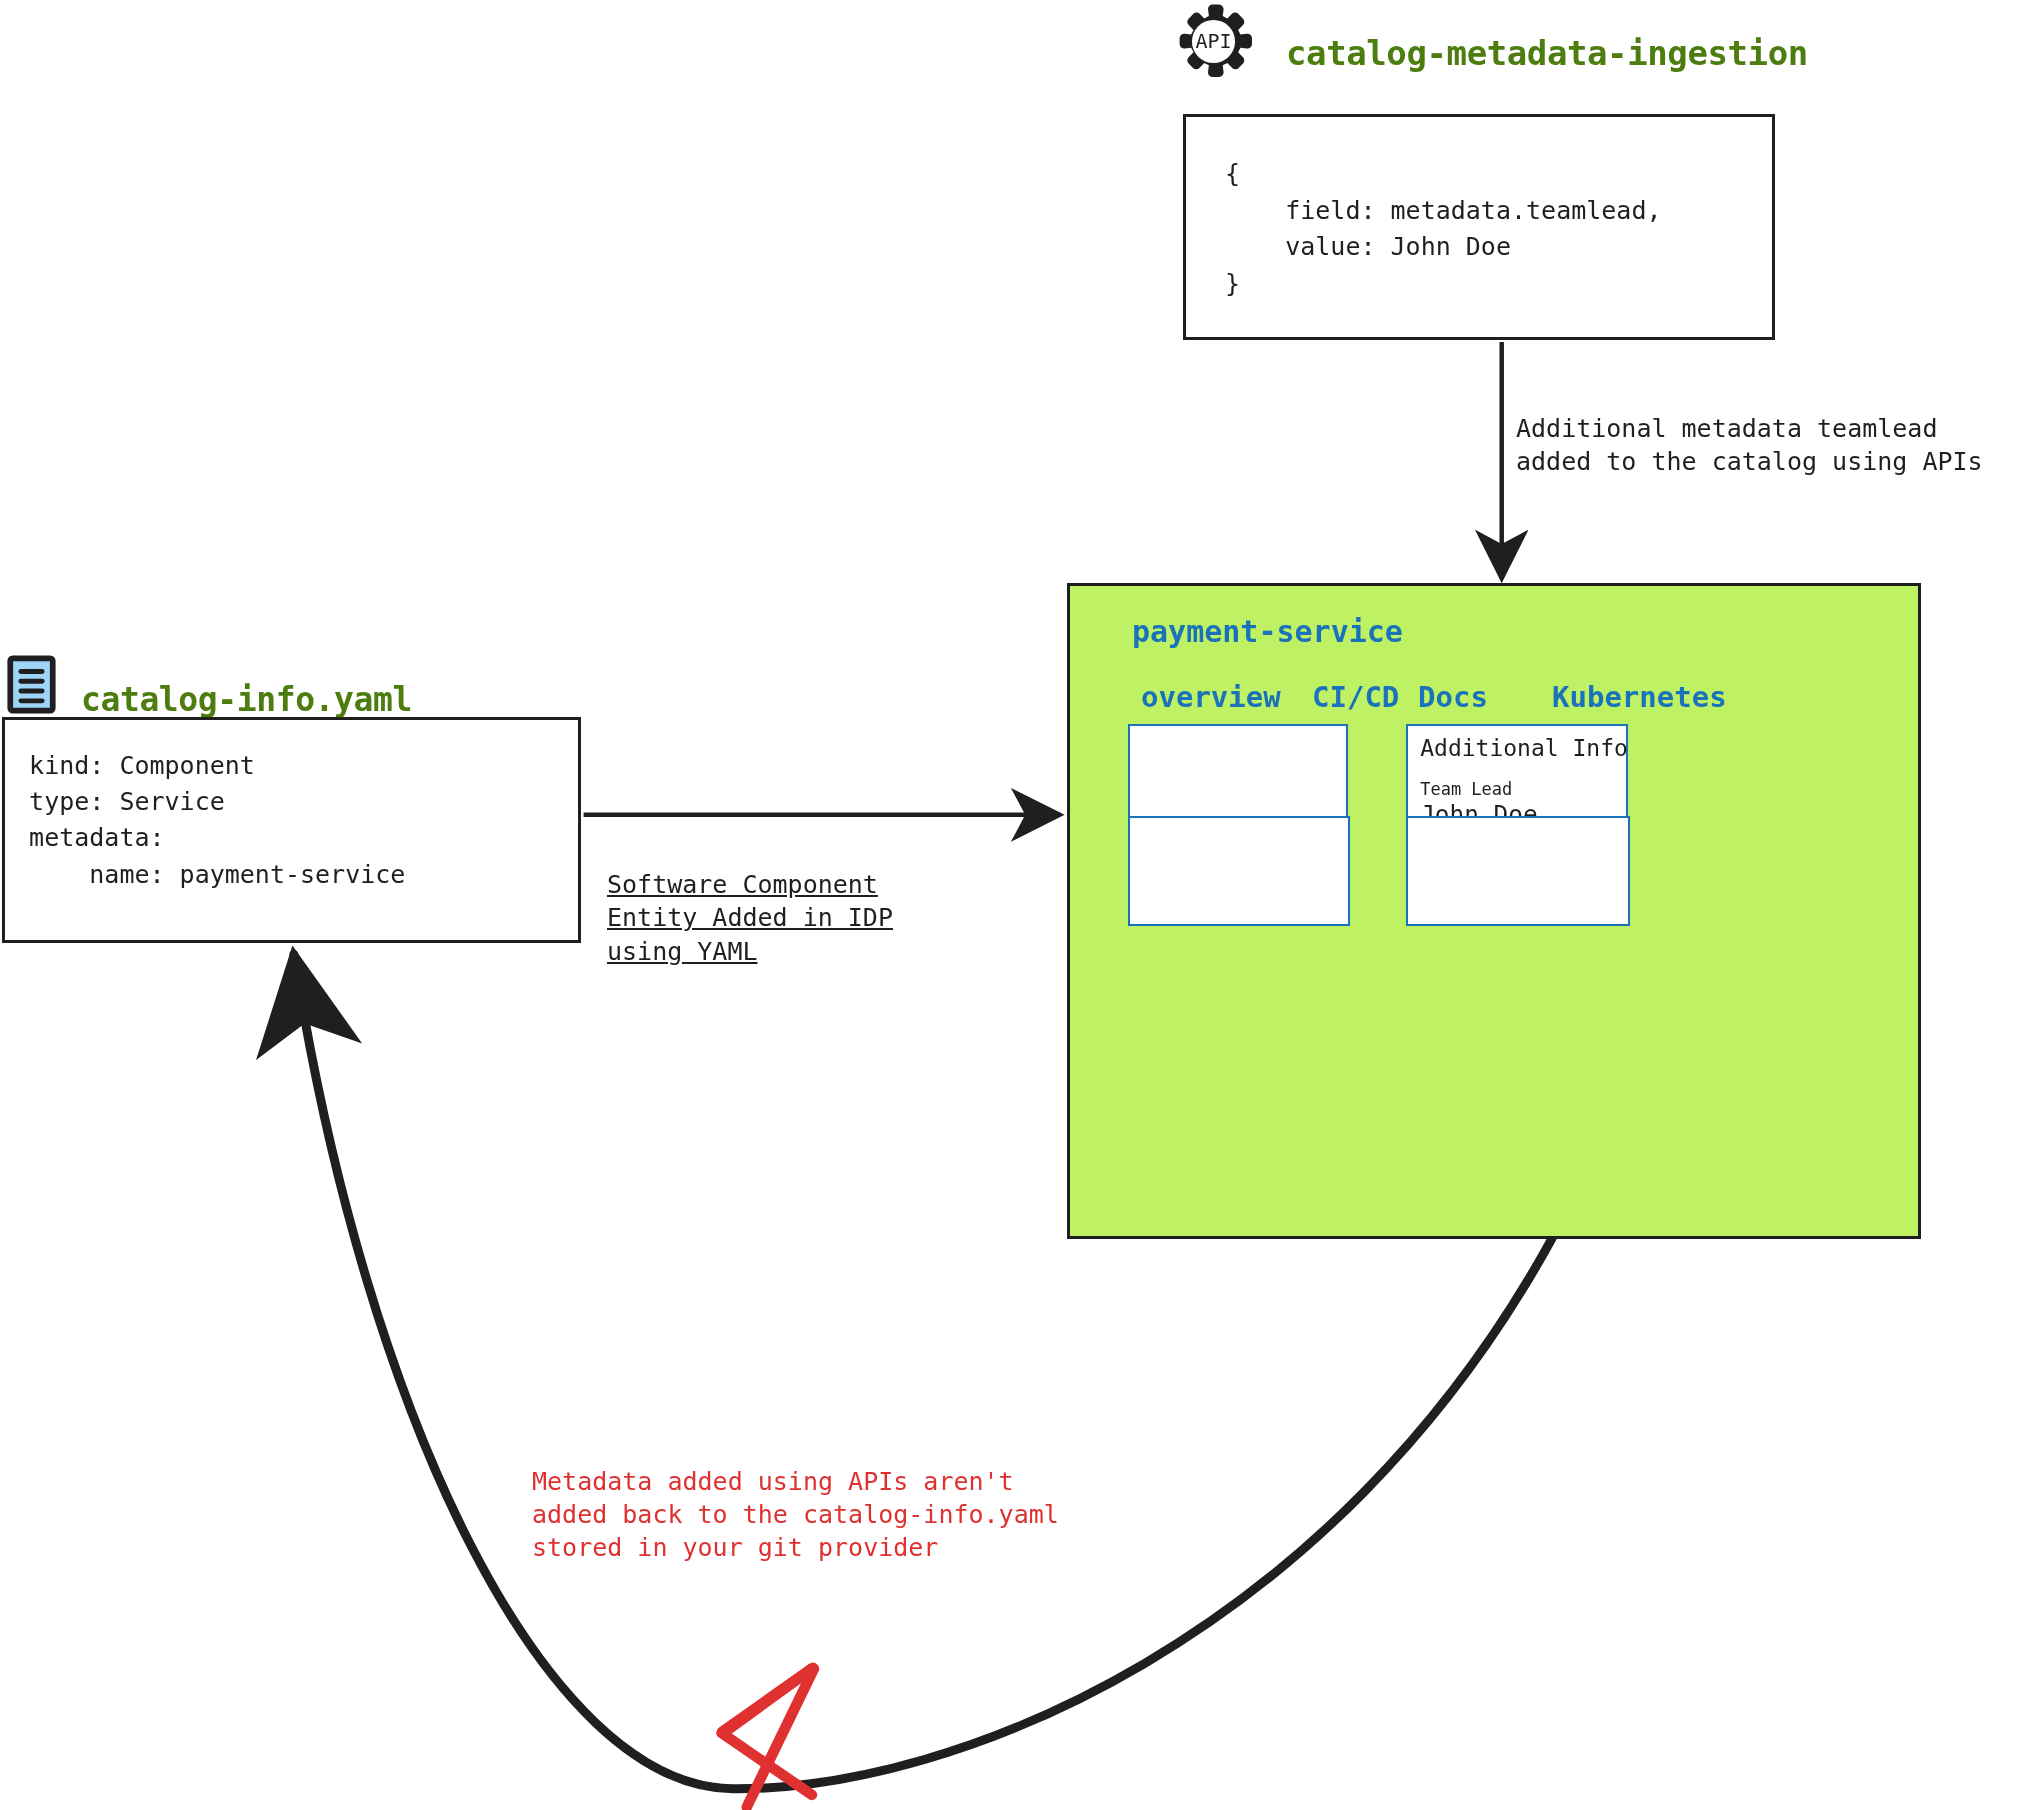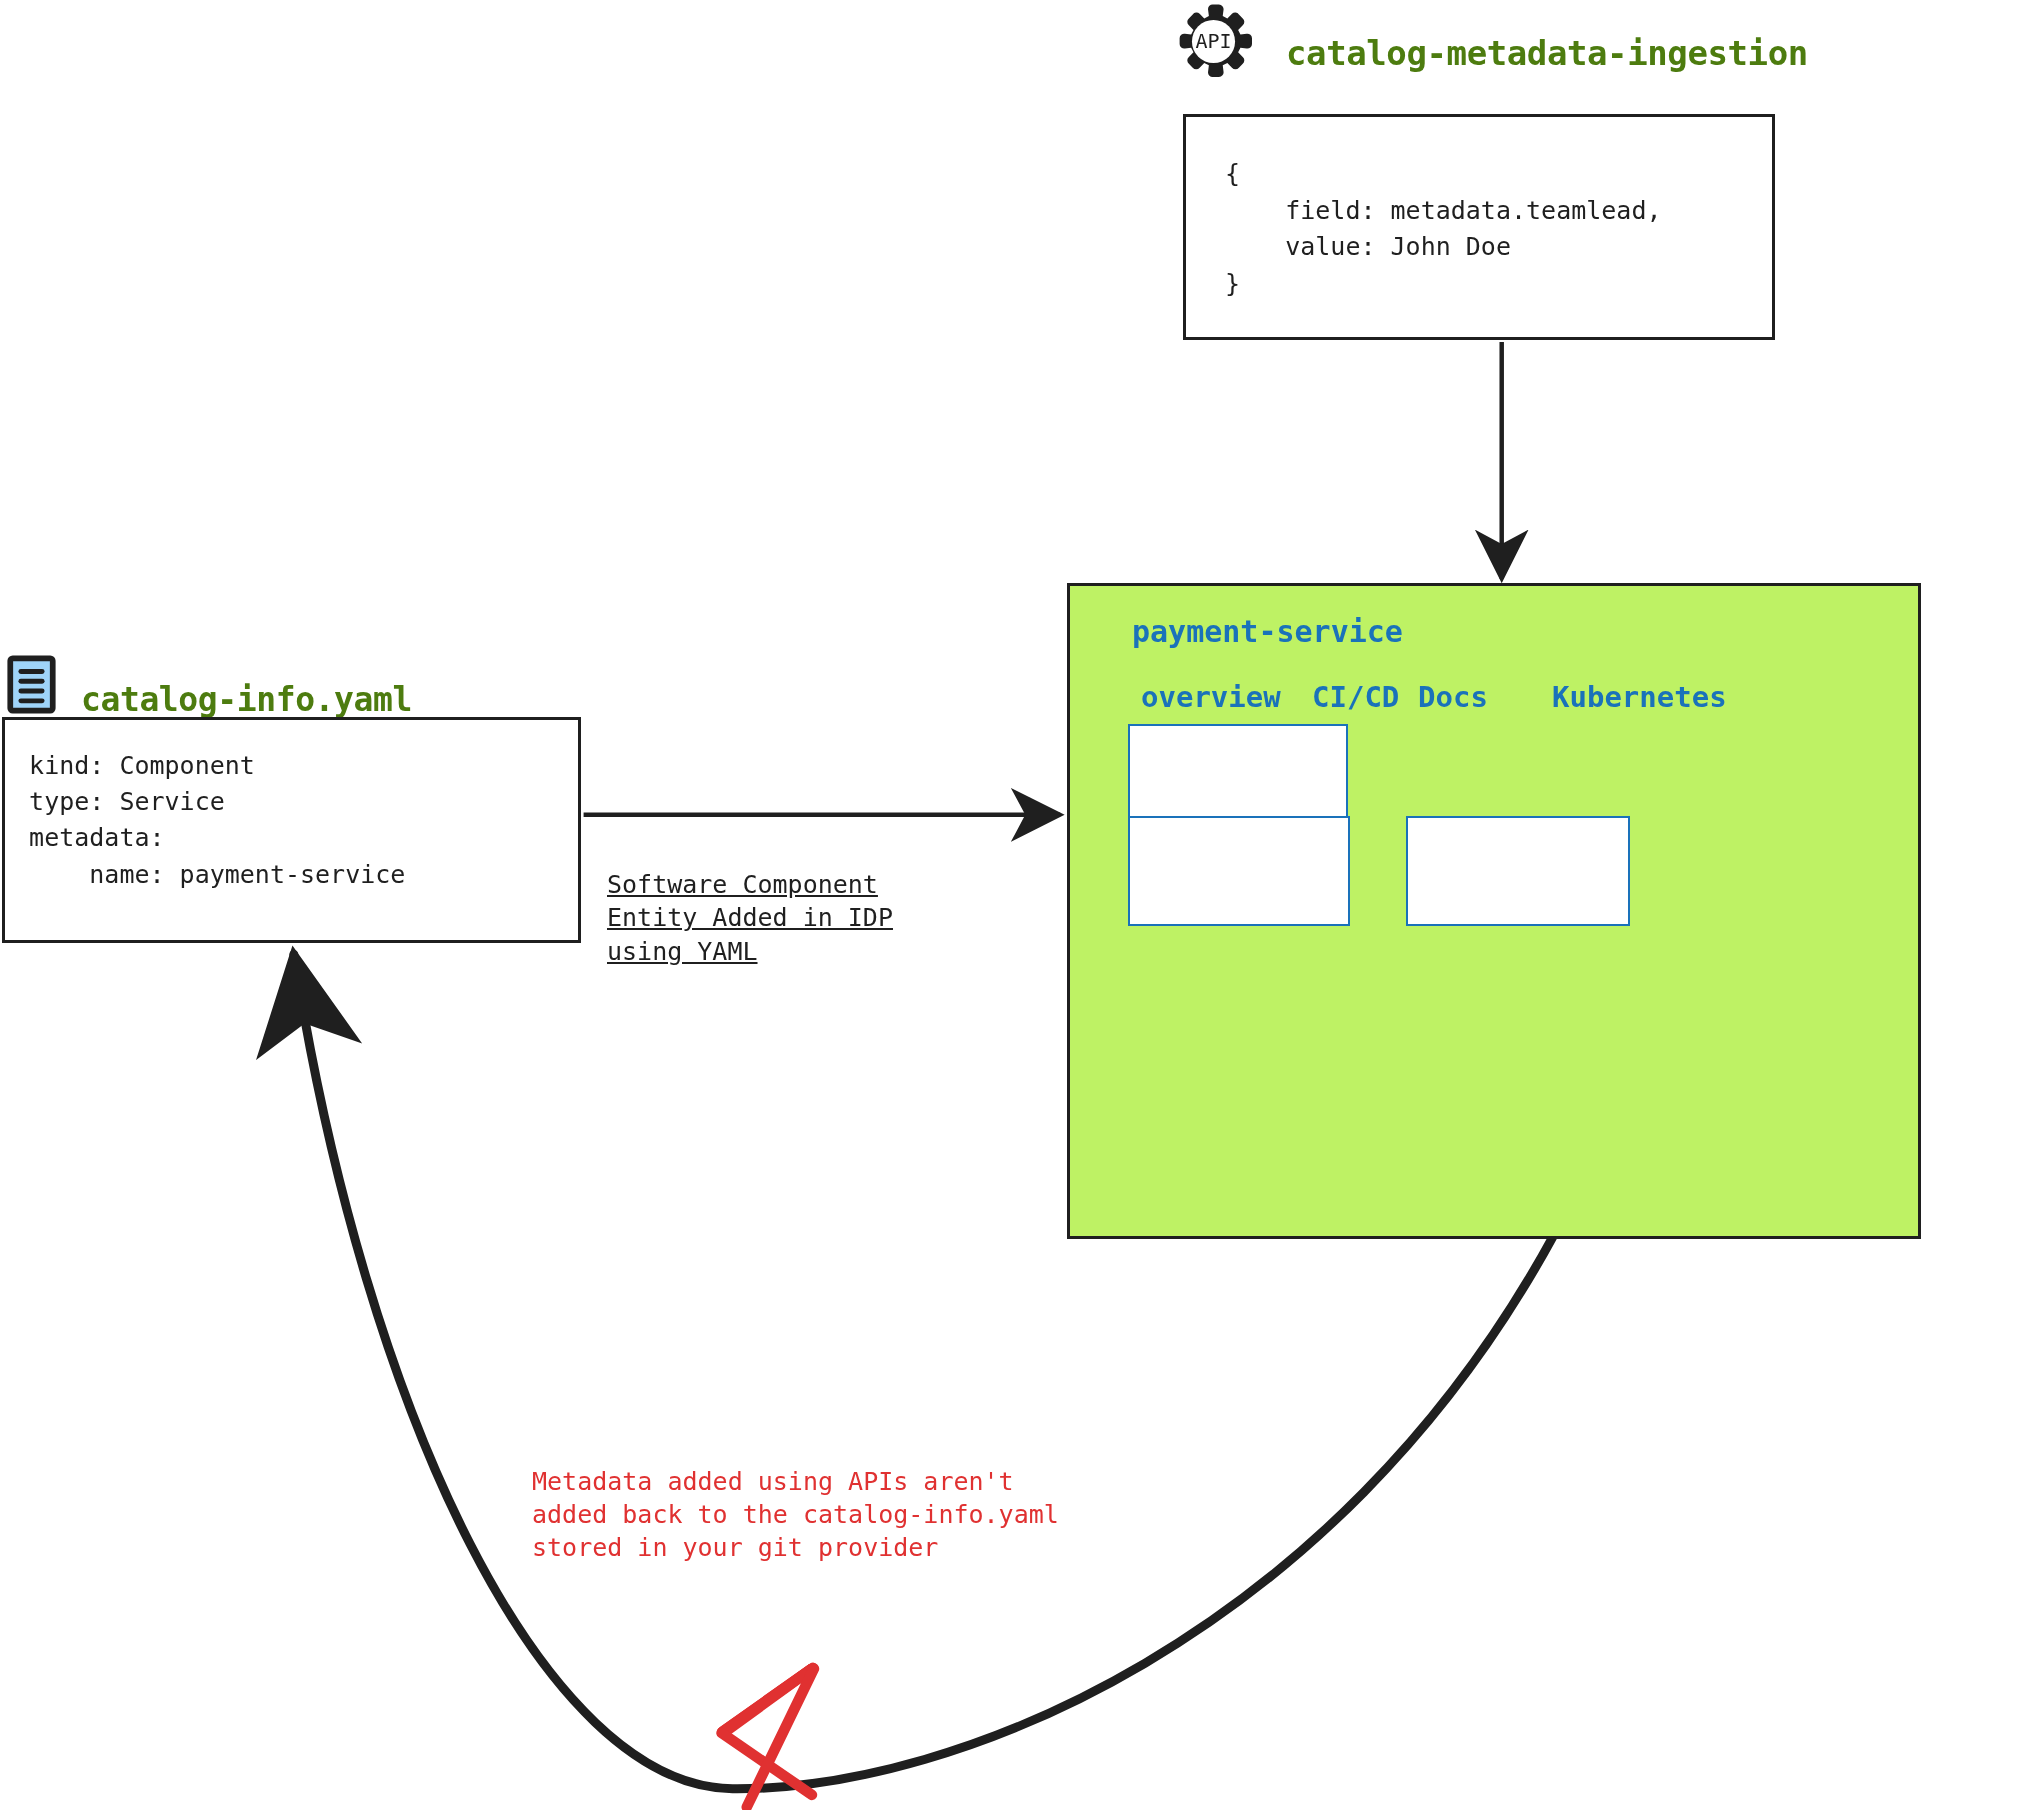--- a/index.html
+++ b/index.html
@@ -225,20 +225,22 @@
 
   <div id="api-title" class="abs blue-title">catalog-metadata-ingestion</div>
 
   <div id="json-box" class="abs">
     <pre id="json-code">{
     field: metadata.teamlead,
     value: John Doe
 }</pre>
   </div>
 
+  <div id="label-api" class="abs arrow-label">Additional metadata teamlead
+added to the catalog using APIs</div>
 
   <div id="yaml-icon" class="abs">
     <svg viewBox="0 0 60 72" aria-hidden="true">
       <rect x="4" y="4" width="52" height="64" rx="3" fill="#9fd4f9" stroke="#1f1f1f" stroke-width="7"></rect>
       <g stroke="#1f1f1f" stroke-width="6" stroke-linecap="round">
         <line x1="17" y1="20" x2="43" y2="20"></line>
         <line x1="17" y1="32" x2="43" y2="32"></line>
         <line x1="17" y1="44" x2="43" y2="44"></line>
         <line x1="17" y1="56" x2="43" y2="56"></line>
       </g>
@@ -261,20 +263,25 @@
   <div id="panel" class="abs">
     <div id="panel-title">payment-service</div>
 
     <div id="tab-0" class="tab">overview</div>
     <div id="tab-1" class="tab">CI/CD</div>
     <div id="tab-2" class="tab">Docs</div>
     <div id="tab-3" class="tab">Kubernetes</div>
 
     <div id="card-overview" class="card"></div>
 
+    <div id="card-info" class="card">
+      <div id="info-heading">Additional Info</div>
+      <div id="info-label">Team Lead</div>
+      <div id="info-value">John Doe</div>
+    </div>
 
     <div id="card-bl" class="card"></div>
     <div id="card-br" class="card"></div>
   </div>
 
   <div id="label-warning" class="abs">Metadata added using APIs aren't
 added back to the catalog-info.yaml
 stored in your git provider</div>
 
 </div>

